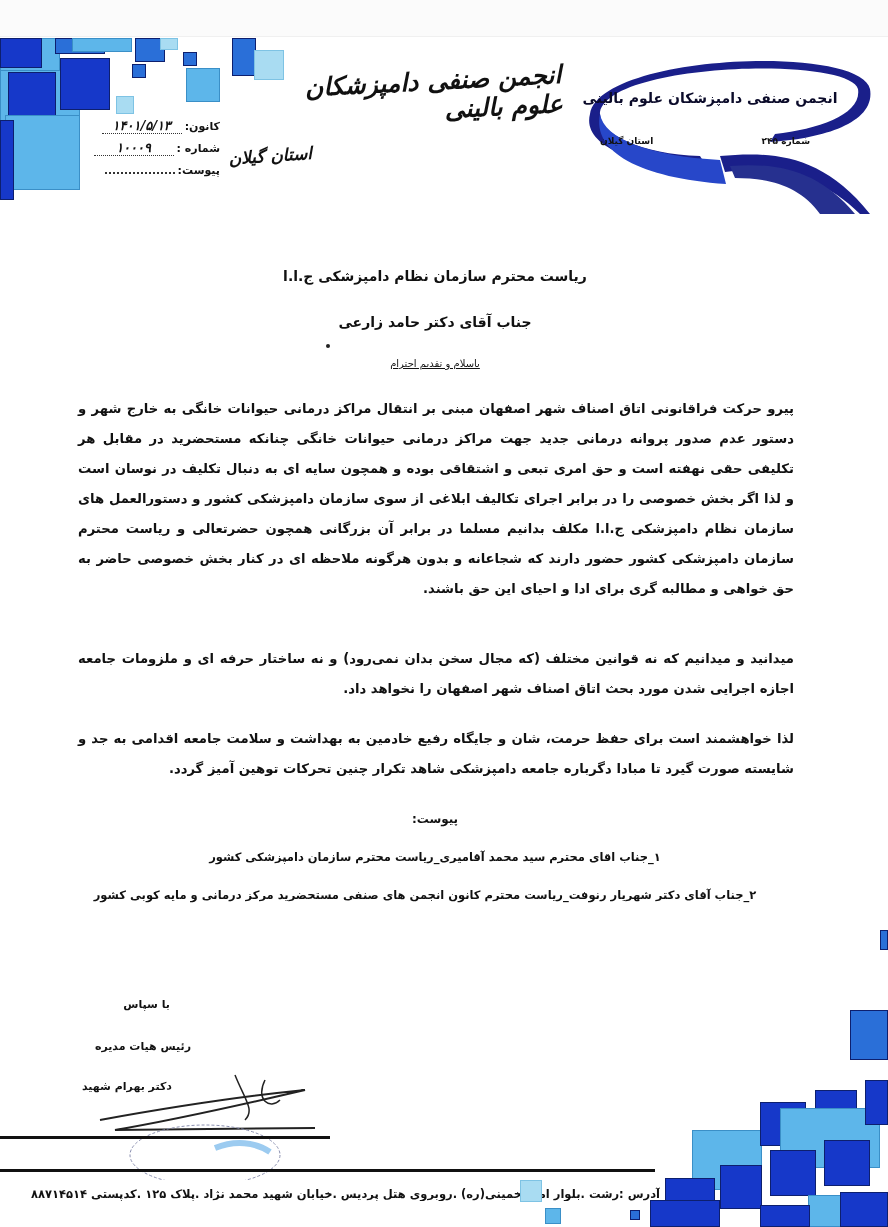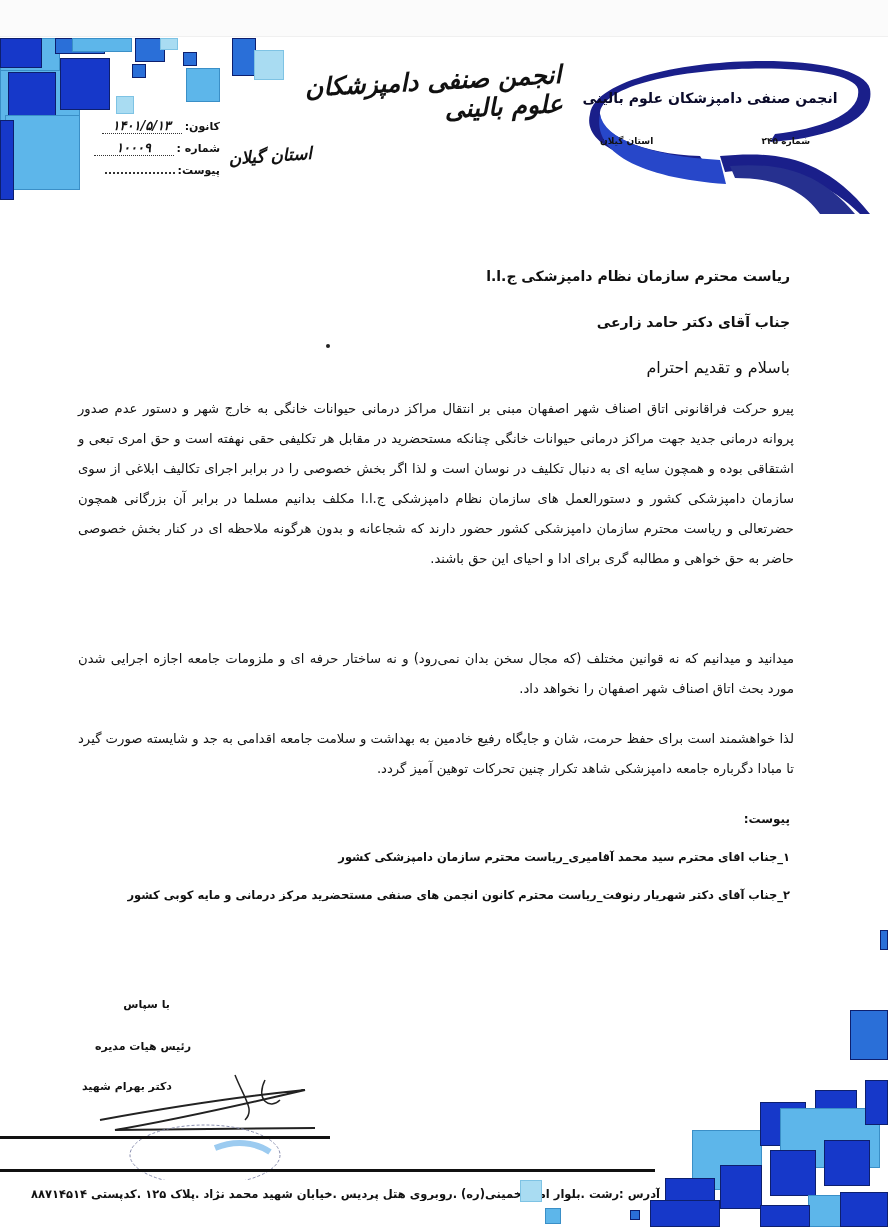--- a/index.html
+++ b/index.html
@@ -31,24 +31,24 @@
   .meta { position: absolute; left: 70px; top: 118px; width: 150px; direction: rtl; font-size: 11px; font-weight: bold; }
   .meta .row { display: flex; gap: 3px; align-items: baseline; height: 22px; }
   .meta .lbl { white-space: nowrap; }
   .meta .val { font-family: "DejaVu Serif", serif; font-style: italic; font-size: 13px; border-bottom: 1px dotted #333; min-width: 80px; text-align: center; direction: ltr; }
   .meta .dots { border-bottom: 2px dotted #333; min-width: 70px; height: 10px; }
 
   .logo { position: absolute; left: 570px; top: 44px; width: 316px; height: 170px; }
   .logo-title { position: absolute; left: 575px; top: 90px; width: 270px; text-align: center; direction: rtl; font-weight: bold; font-size: 14px; color: #0b0b2a; }
   .logo-sub { position: absolute; left: 600px; top: 136px; width: 210px; direction: rtl; display: flex; justify-content: space-between; font-size: 9px; font-weight: bold; color: #111; }
 
-  .content { position: absolute; left: 80px; width: 710px; direction: rtl; text-align: right; }
+  .content { position: absolute; left: 80px; width: 710px; direction: rtl; text-align: center; }
   .addr-line { font-weight: bold; font-size: 14px; }
-  .greet { font-size: 16px; }
-  .para { font-size: 13.2px; line-height: 30px; text-align: justify; text-align-last: right; font-weight: normal; letter-spacing: -0.2px; }
+  .greet { font-size: 10px; text-decoration: underline; }
+  .para { font-size: 13.2px; line-height: 30px; text-align: justify; text-align-last: right; font-weight: bold; letter-spacing: -0.2px; }
   .cc-head { font-size: 12px; font-weight: bold; }
   .cc-item { font-size: 11.5px; font-weight: bold; }
 
   .sign { position: absolute; left: 90px; width: 120px; direction: rtl; text-align: right; font-size: 11px; font-weight: bold; }
   .signature { position: absolute; left: 95px; top: 1070px; width: 250px; height: 110px; }
 
   .footer-rule { position: absolute; left: 0; height: 3px; background: #111; }
   .footer-addr { position: absolute; left: 0; top: 1187px; width: 660px; direction: rtl; text-align: right; font-size: 11.5px; font-weight: bold; white-space: nowrap; overflow: hidden; }
   .dot { position: absolute; width: 4px; height: 4px; border-radius: 50%; background: #222; }
 </style>

